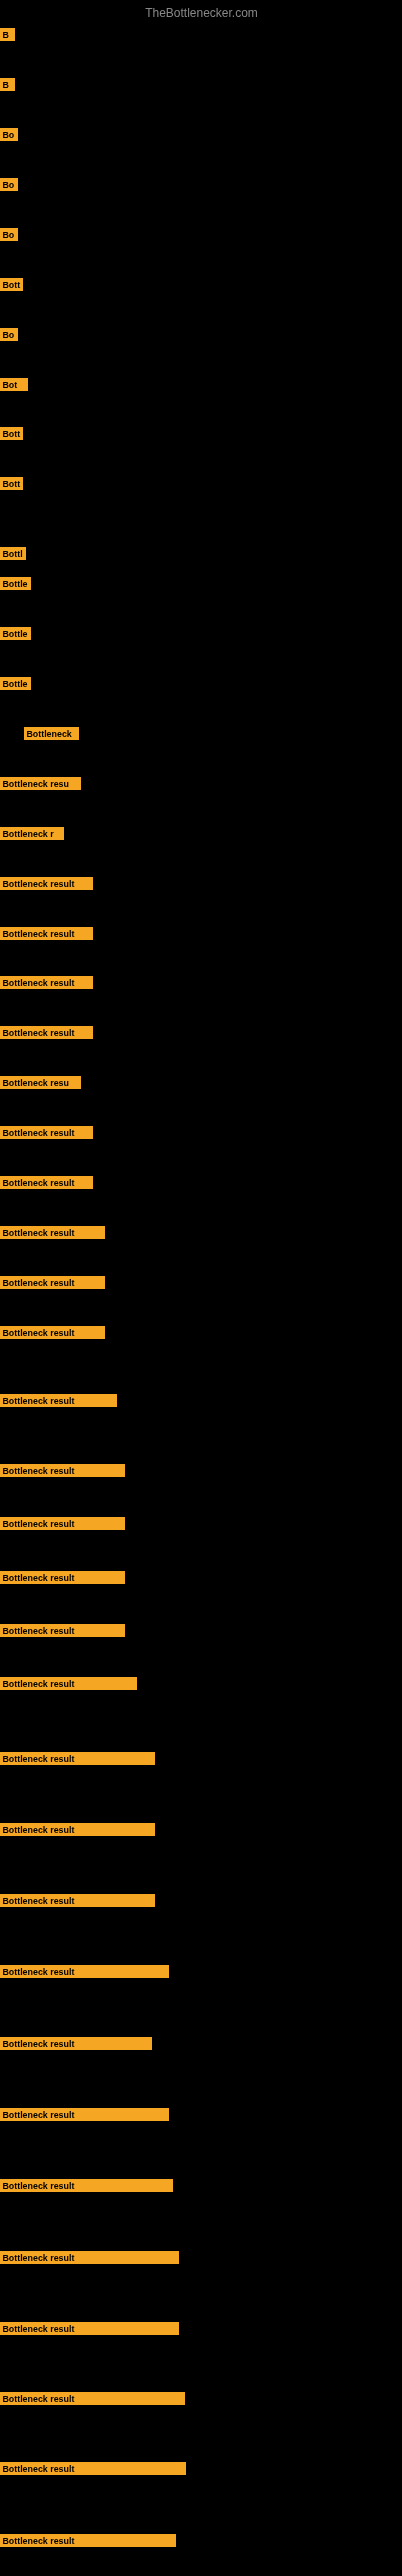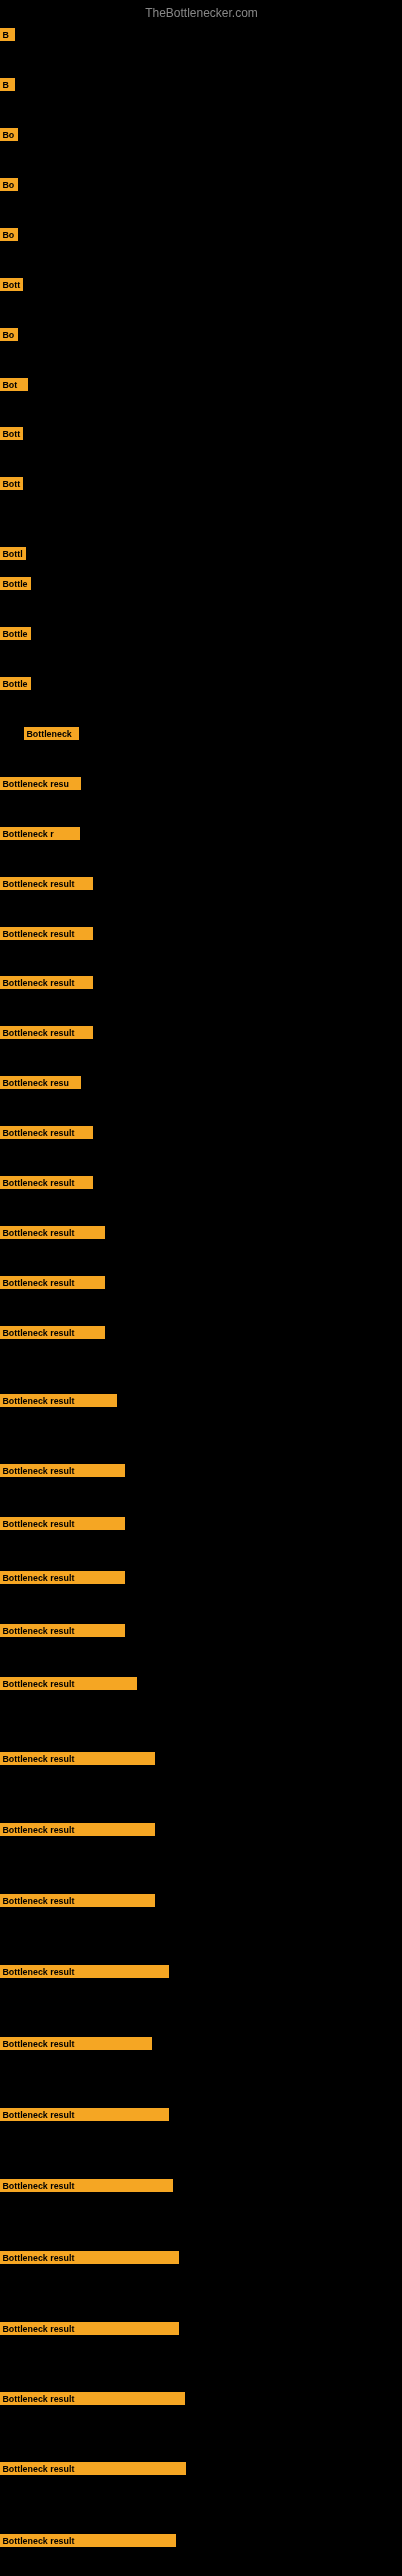--- a/index.html
+++ b/index.html
@@ -50,21 +50,21 @@
     <div class="label-item" style="top: 328px; width: 17.7px;">Bo</div>
     <div class="label-item" style="top: 378px; width: 28px;">Bot</div>
     <div class="label-item" style="top: 427px; width: 22.5px;">Bott</div>
     <div class="label-item" style="top: 477px; width: 22.5px;">Bott</div>
     <div class="label-item" style="top: 527px; width: 26px; margin-top: 20px;">Bottl</div>
     <div class="label-item" style="top: 577px; width: 31px;">Bottle</div>
     <div class="label-item" style="top: 627px; width: 31px;">Bottle</div>
     <div class="label-item" style="top: 677px; width: 31px;">Bottle</div>
     <div class="label-item" style="top: 727px; width: 55px; margin-left: 24px;">Bottleneck</div>
     <div class="label-item" style="top: 777px; width: 81px;">Bottleneck resu</div>
-    <div class="label-item" style="top: 827px; width: 80px;">Bottleneck r</div>
+    <div class="label-item" style="top: 827px; width: 64px;">Bottleneck r</div>
     <div class="label-item" style="top: 877px; width: 93px;">Bottleneck result</div>
     <div class="label-item" style="top: 927px; width: 93px;">Bottleneck result</div>
     <div class="label-item" style="top: 976px; width: 93px;">Bottleneck result</div>
     <div class="label-item" style="top: 1026px; width: 93px;">Bottleneck result</div>
     <div class="label-item" style="top: 1076px; width: 81px;">Bottleneck resu</div>
     <div class="label-item" style="top: 1126px; width: 93px;">Bottleneck result</div>
     <div class="label-item" style="top: 1176px; width: 93px;">Bottleneck result</div>
     <div class="label-item" style="top: 1226px; width: 105px;">Bottleneck result</div>
     <div class="label-item" style="top: 1276px; width: 105px;">Bottleneck result</div>
     <div class="label-item" style="top: 1326px; width: 105px;">Bottleneck result</div>

